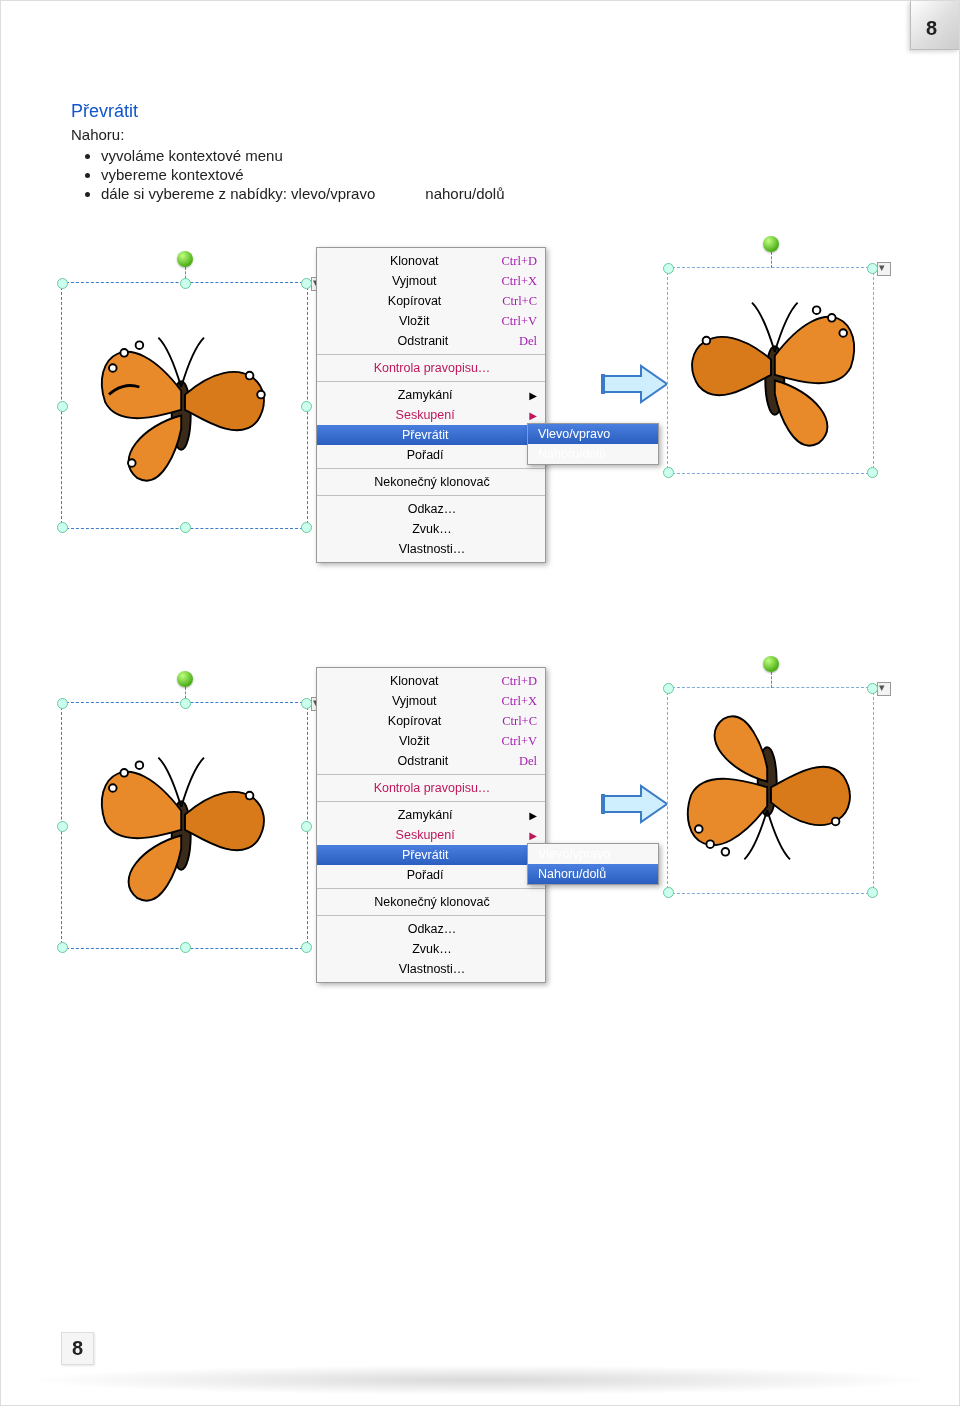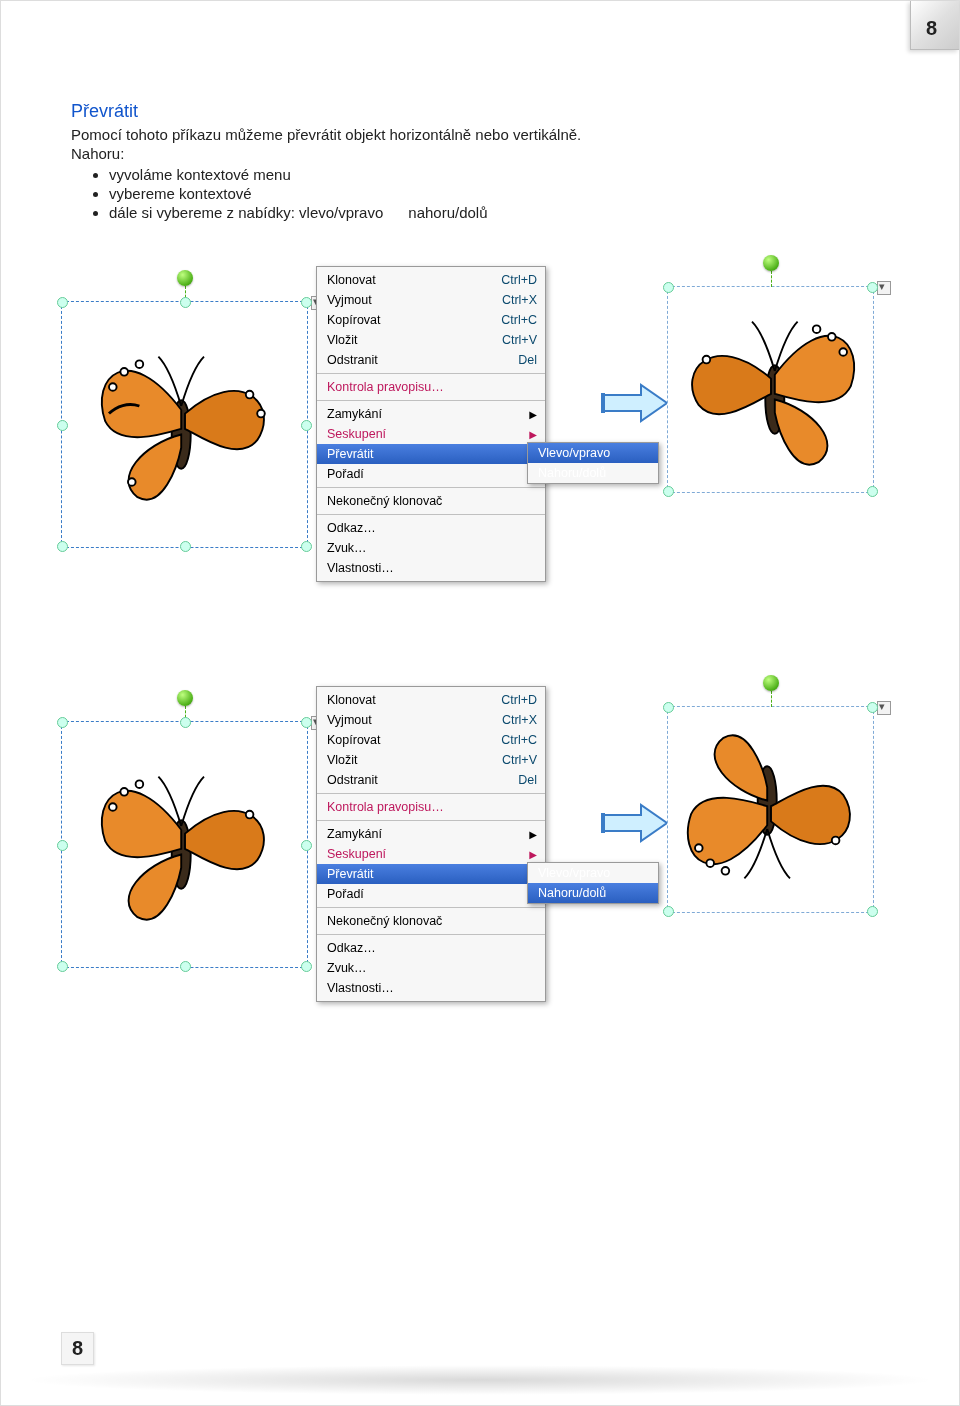--- a/index.html
+++ b/index.html
@@ -58,22 +58,22 @@
   }
 
   h2.title {
     color: #1155cc;
     font-size: 18px;
     margin: 60px 0 4px 0;
     font-weight: normal;
   }
   .intro p { margin: 2px 0; }
   ul.steps { margin: 4px 0 30px 30px; padding: 0; }
-  ul.steps li { margin: 2px 8px; list-style: disc; }
-  .step3 { display: flex; gap: 25px; }
+  ul.steps li { margin: 2px 0; list-style: disc; }
+  .step3 { display: flex; gap: 50px; }
 
   
   .example {
     position: relative;
     margin: 60px 0 120px 0;
     height: 300px;
   }
   .example:last-of-type { margin-bottom: 40px; }
 
   
@@ -158,32 +158,33 @@
     position: absolute;
     left: 245px; top: -15px;
     width: 228px;
     background: #f7f7f7;
     border: 1px solid #9a9a9a;
     box-shadow: 2px 2px 5px rgba(0,0,0,.3);
     font-family: Tahoma, Arial, sans-serif;
     font-size: 12.5px;
     color: #000;
     z-index: 5;
+    text-align: center;
   }
   .ctx .sect { padding: 3px 0; }
   .ctx hr { border: none; border-top: 1px solid #c0c0c0; margin: 0; }
   .ctx .row {
     display: flex;
     align-items: center;
     height: 20px;
     padding: 0 8px 0 10px;
     position: relative;
   }
   .ctx .row .lbl { flex: 1; }
-  .ctx .row .sc  { color: #0c4a6e; }
+  .ctx .row .sc  { color: #a21caf; font-family: Liberation Serif, serif; }
   .ctx .row.disabled { color: #be185d; }
   .ctx .row.hi {
     background: linear-gradient(#4a7fe0, #2a5fc0);
     color: #fff;
   }
   .ctx .row .arr {
     margin-left: 6px;
     font-size: 10px;
   }
   .ctx .row.hi .arr { color: #fff; }
@@ -206,21 +207,20 @@
 </style>
 </head>
 <body>
 
 <div class="page">
 
   <div class="page-num-top">8</div>
 
   <h2 class="title">Převrátit</h2>
   <div class="intro">
-    <p>Pomocí tohoto příkazu můžeme převrátit objekt horizontálně nebo vertikálně.</p>
     <p>Nahoru:</p>
     <ul class="steps">
       <li>vyvoláme kontextové menu</li>
       <li>vybereme kontextové</li>
       <li>
         <span class="step3">
           <span>dále si vybereme z nabídky: vlevo/vpravo</span>
           <span>nahoru/dolů</span>
         </span>
       </li>

